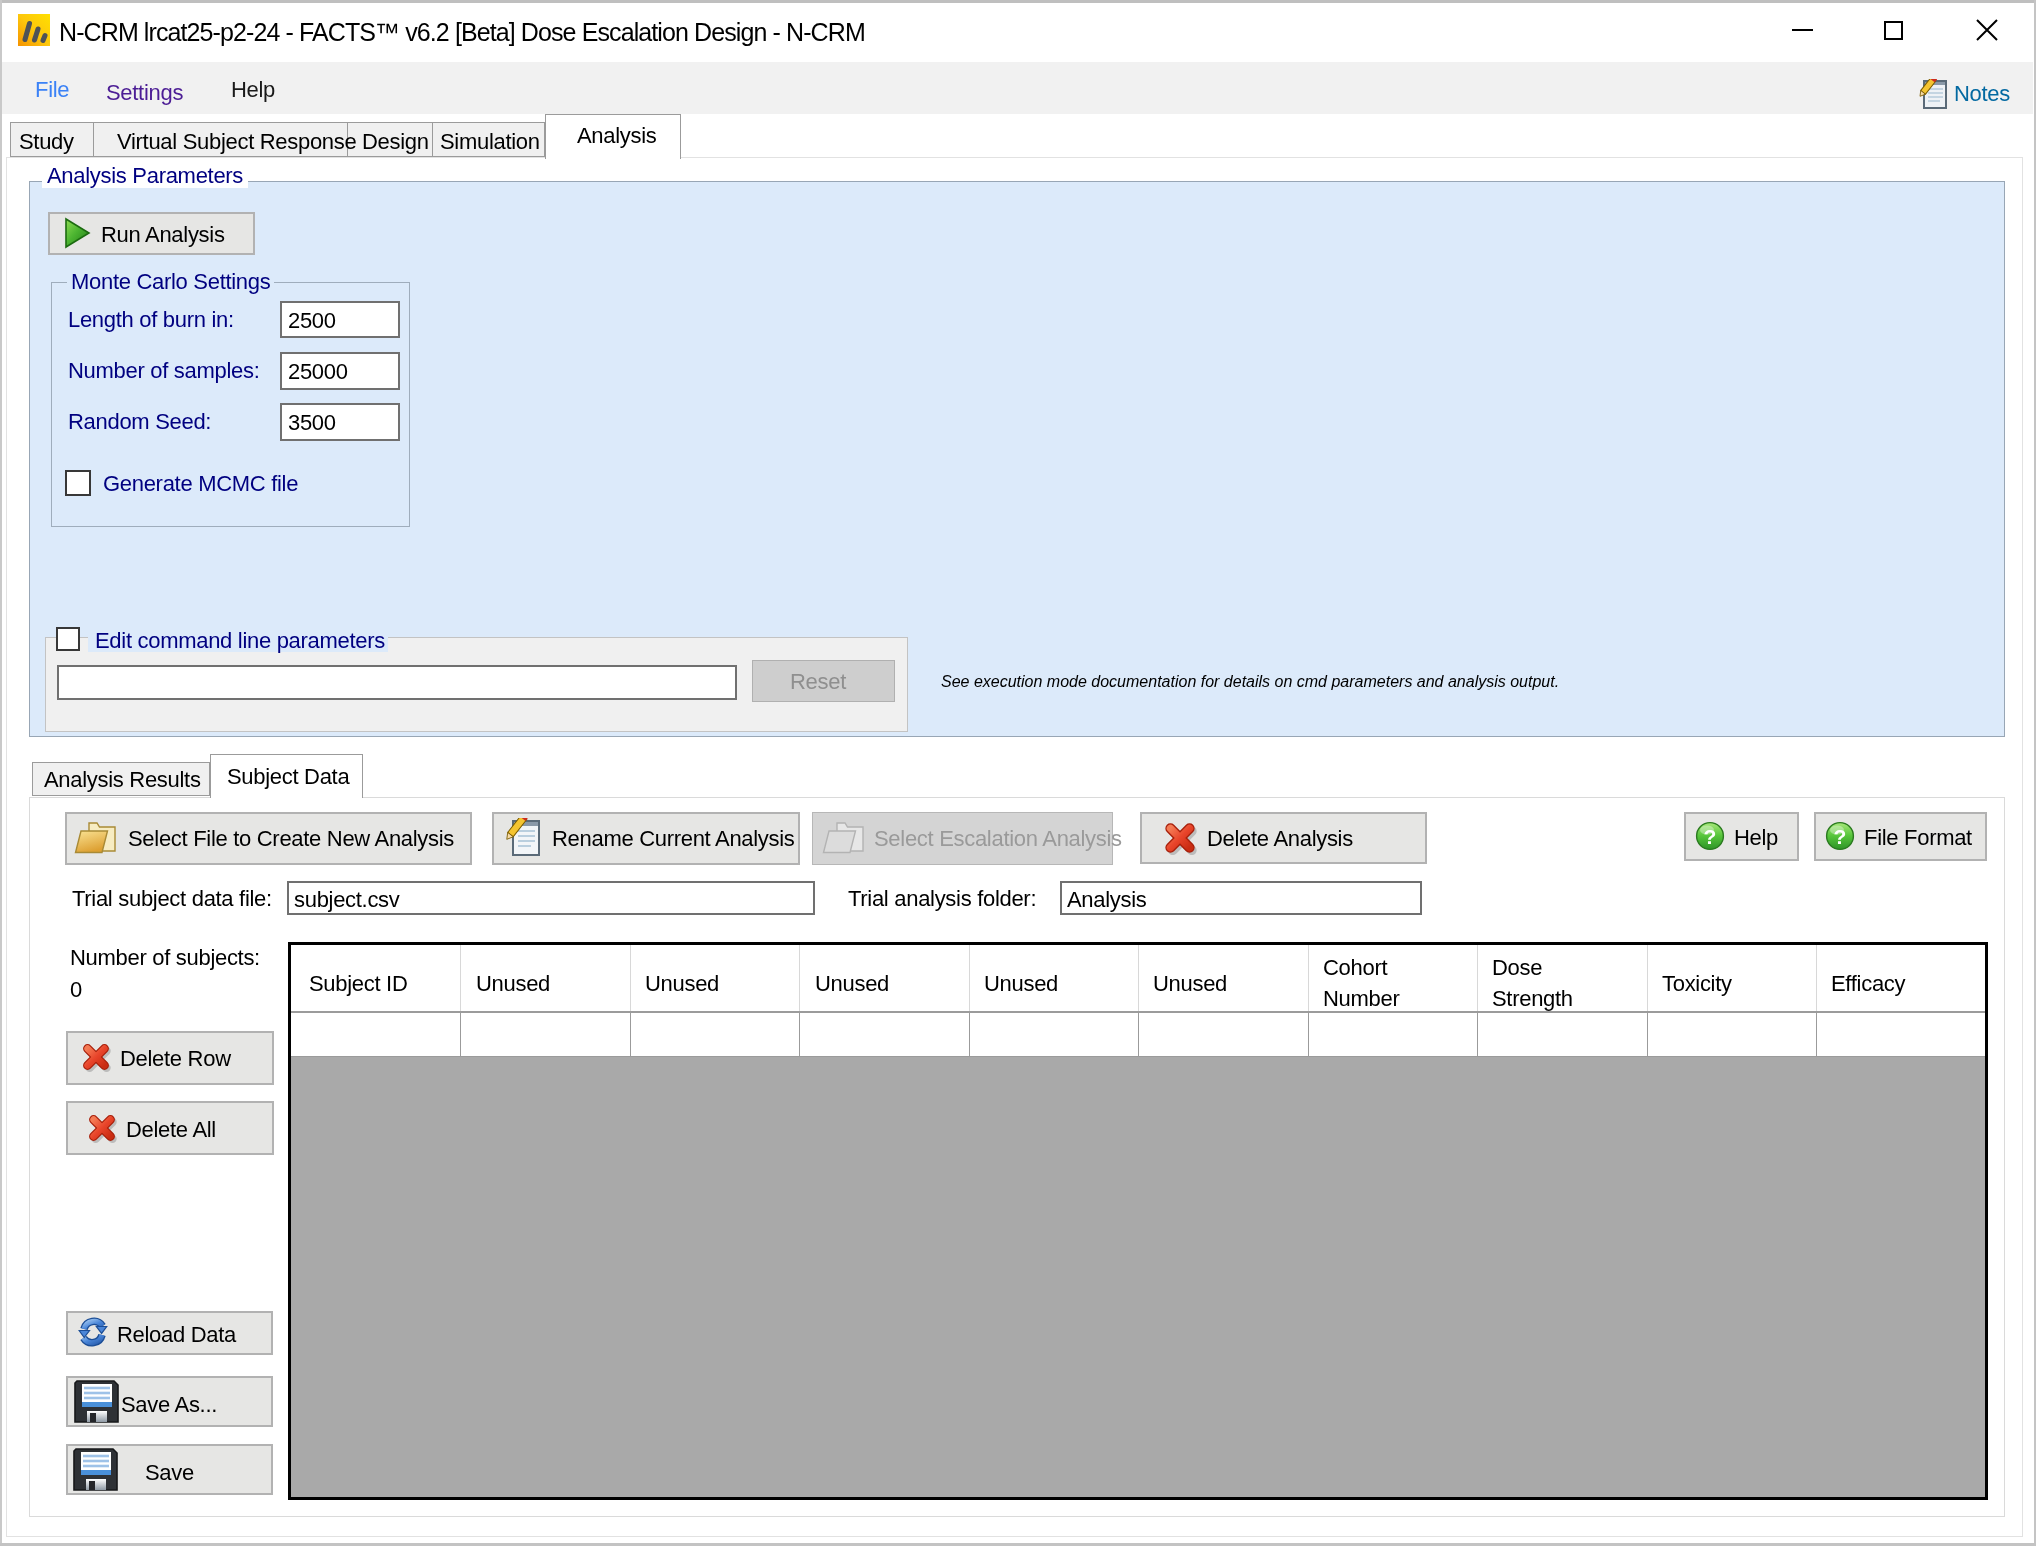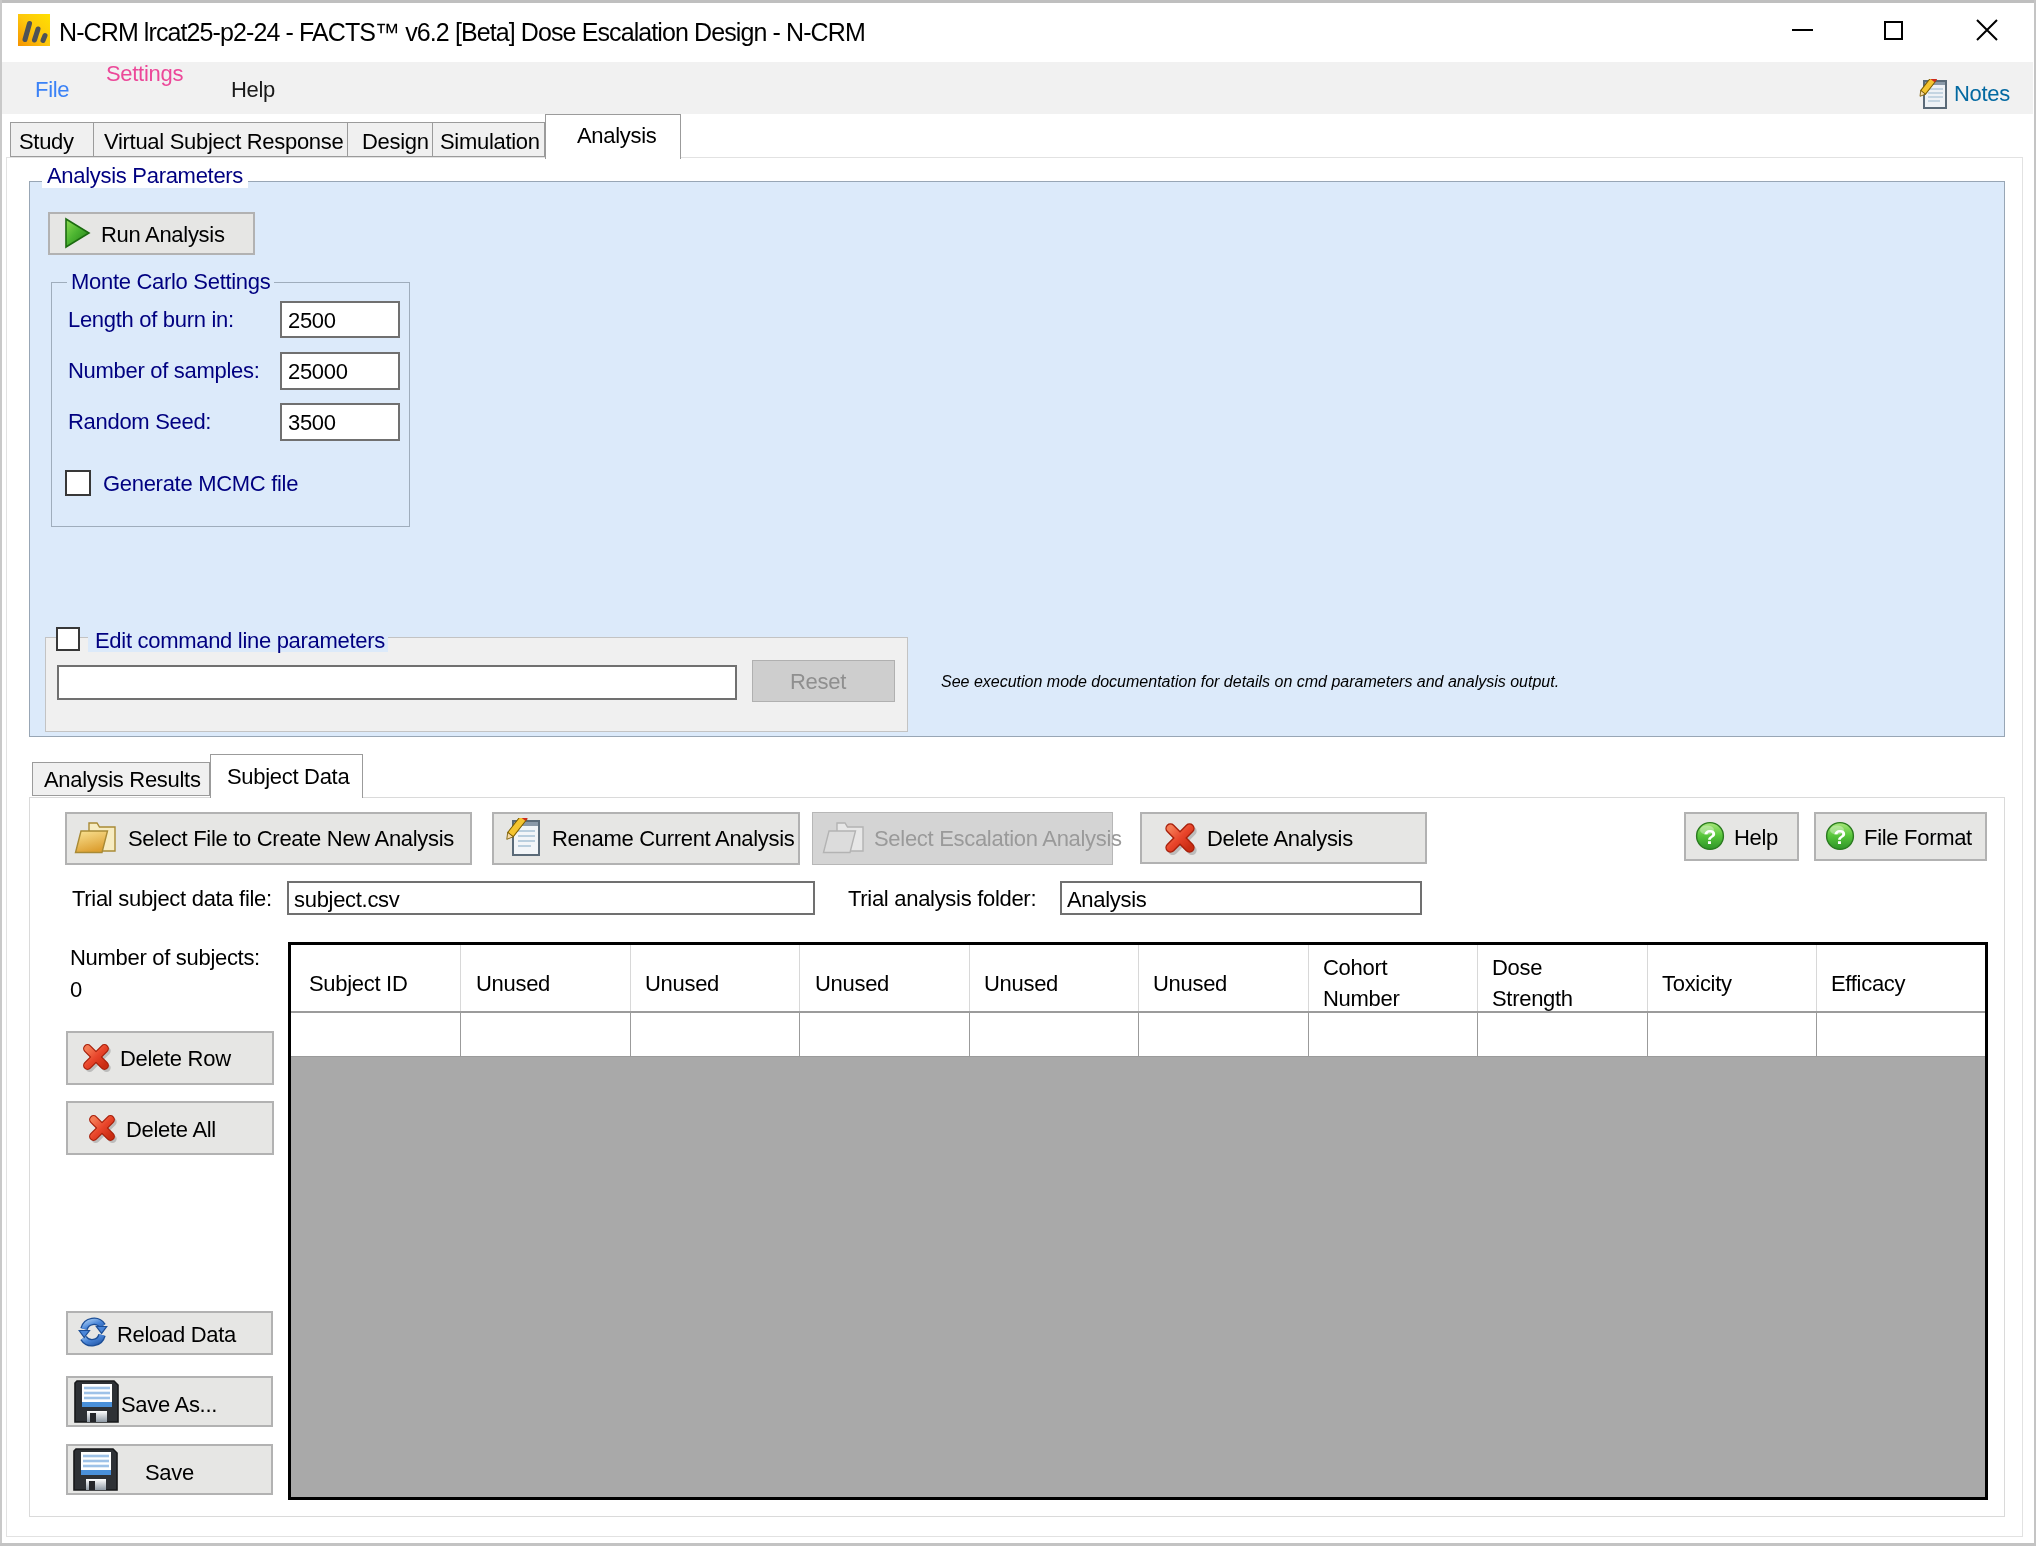--- a/index.html
+++ b/index.html
@@ -64,21 +64,21 @@
   <div class="lbl" style="left:59px;top:20px;font-size:25px;line-height:25px;letter-spacing:-0.9px;color:#000;">N-CRM lrcat25-p2-24 - FACTS™ v6.2 [Beta] Dose Escalation Design - N-CRM</div>
 
   <div class="abs" style="left:1792px;top:29px;width:21px;height:2px;background:#000;"></div>
   <div class="abs" style="left:1884px;top:21px;width:19px;height:19px;border:2px solid #000;box-sizing:border-box;"></div>
   <svg class="abs" style="left:1976px;top:19px;" width="22" height="22" viewBox="0 0 22 22">
       <path d="M1 1 L21 21 M21 1 L1 21" stroke="#000" stroke-width="2"></path>
     </svg>
 
   <div id="menubar" class="abs" style="left:2px;top:62px;width:2031px;height:52px;background:#f1f1f1;"></div>
   <div class="lbl f24" style="left:35px;top:77px;color:#3b82f6;">File</div>
-  <div class="lbl f24" style="left:106px;top:61px;color:#ec4899;">Settings</div>
+  <div class="lbl f24" style="left:106px;top:80px;color:#4c1d95;">Settings</div>
   <div class="lbl f24" style="left:231px;top:77px;color:#1a1a1a;">Help</div>
   <svg id="notesicon" class="abs" style="left:1918px;top:79px;" width="30" height="31" viewBox="0 0 30 31">
     <rect x="6" y="2" width="22" height="27" fill="#eef2f6" stroke="#5a6a78" stroke-width="2"></rect>
     <rect x="7" y="3" width="20" height="3" fill="#8a99a8"></rect>
     <g stroke="#b9cede" stroke-width="1.6">
       <line x1="10" y1="10" x2="25" y2="10"></line>
         <line x1="10" y1="14" x2="25" y2="14"></line>
       <line x1="10" y1="18" x2="25" y2="18"></line>
         <line x1="10" y1="22" x2="22" y2="22"></line>
     </g>
@@ -90,21 +90,21 @@
   </svg>
   <div class="lbl f24" style="left:1954px;top:81px;color:#0369a1;">Notes</div>
 
   <div class="abs" style="left:6px;top:157px;width:2017px;height:1380px;border:1px solid #e2e2e2;box-sizing:border-box;background:#fff;"></div>
 
   <div class="abs" style="left:10px;top:122px;width:535px;height:35px;background:#f0f0f0;border:1px solid #9b9b9b;box-sizing:border-box;"></div>
   <div class="abs" style="left:93px;top:122px;width:1px;height:35px;background:#9b9b9b;"></div>
   <div class="abs" style="left:347px;top:122px;width:1px;height:35px;background:#9b9b9b;"></div>
   <div class="abs" style="left:432px;top:122px;width:1px;height:35px;background:#9b9b9b;"></div>
   <div class="lbl f24" style="left:19px;top:129px;">Study</div>
-  <div class="lbl f24" style="left:104px;top:129px;">Virtual Subject Response</div>
+  <div class="lbl f24" style="left:117px;top:129px;">Virtual Subject Response</div>
   <div class="lbl f24" style="left:362px;top:129px;">Design</div>
   <div class="lbl f24" style="left:440px;top:129px;">Simulation</div>
   <div class="abs" style="left:545px;top:114px;width:136px;height:45px;background:#fff;border:1px solid #9b9b9b;border-bottom:none;box-sizing:border-box;"></div>
   <div class="lbl f24" style="left:577px;top:123px;">Analysis</div>
 
   <div id="bluebox" class="abs" style="left:29px;top:181px;width:1976px;height:556px;background:#dceafa;border:1px solid #98a6b5;box-sizing:border-box;"></div>
   <div class="lbl f24 navy" style="left:42px;top:163px;background:#fff;padding:0 5px;">Analysis Parameters</div>
 
   <div class="btn" style="left:48px;top:212px;width:207px;height:43px;"></div>
   <svg id="playicon" class="abs" style="left:62px;top:217px;" width="30" height="32" viewBox="0 0 30 32">

